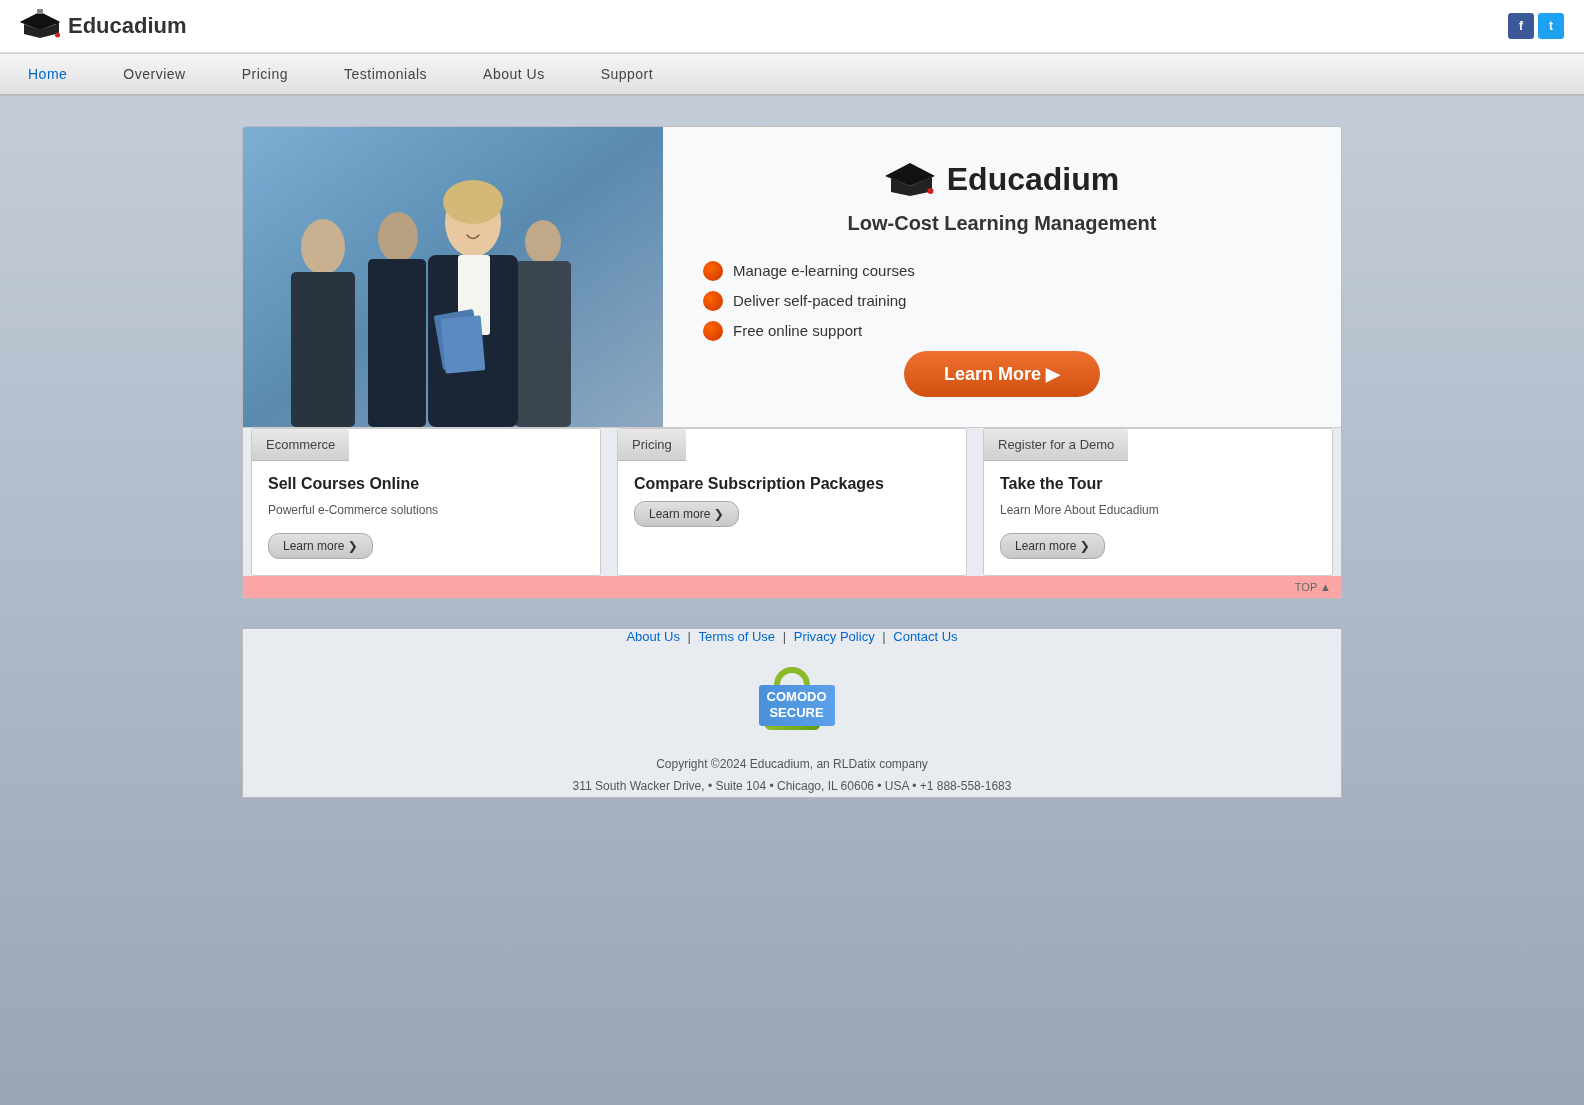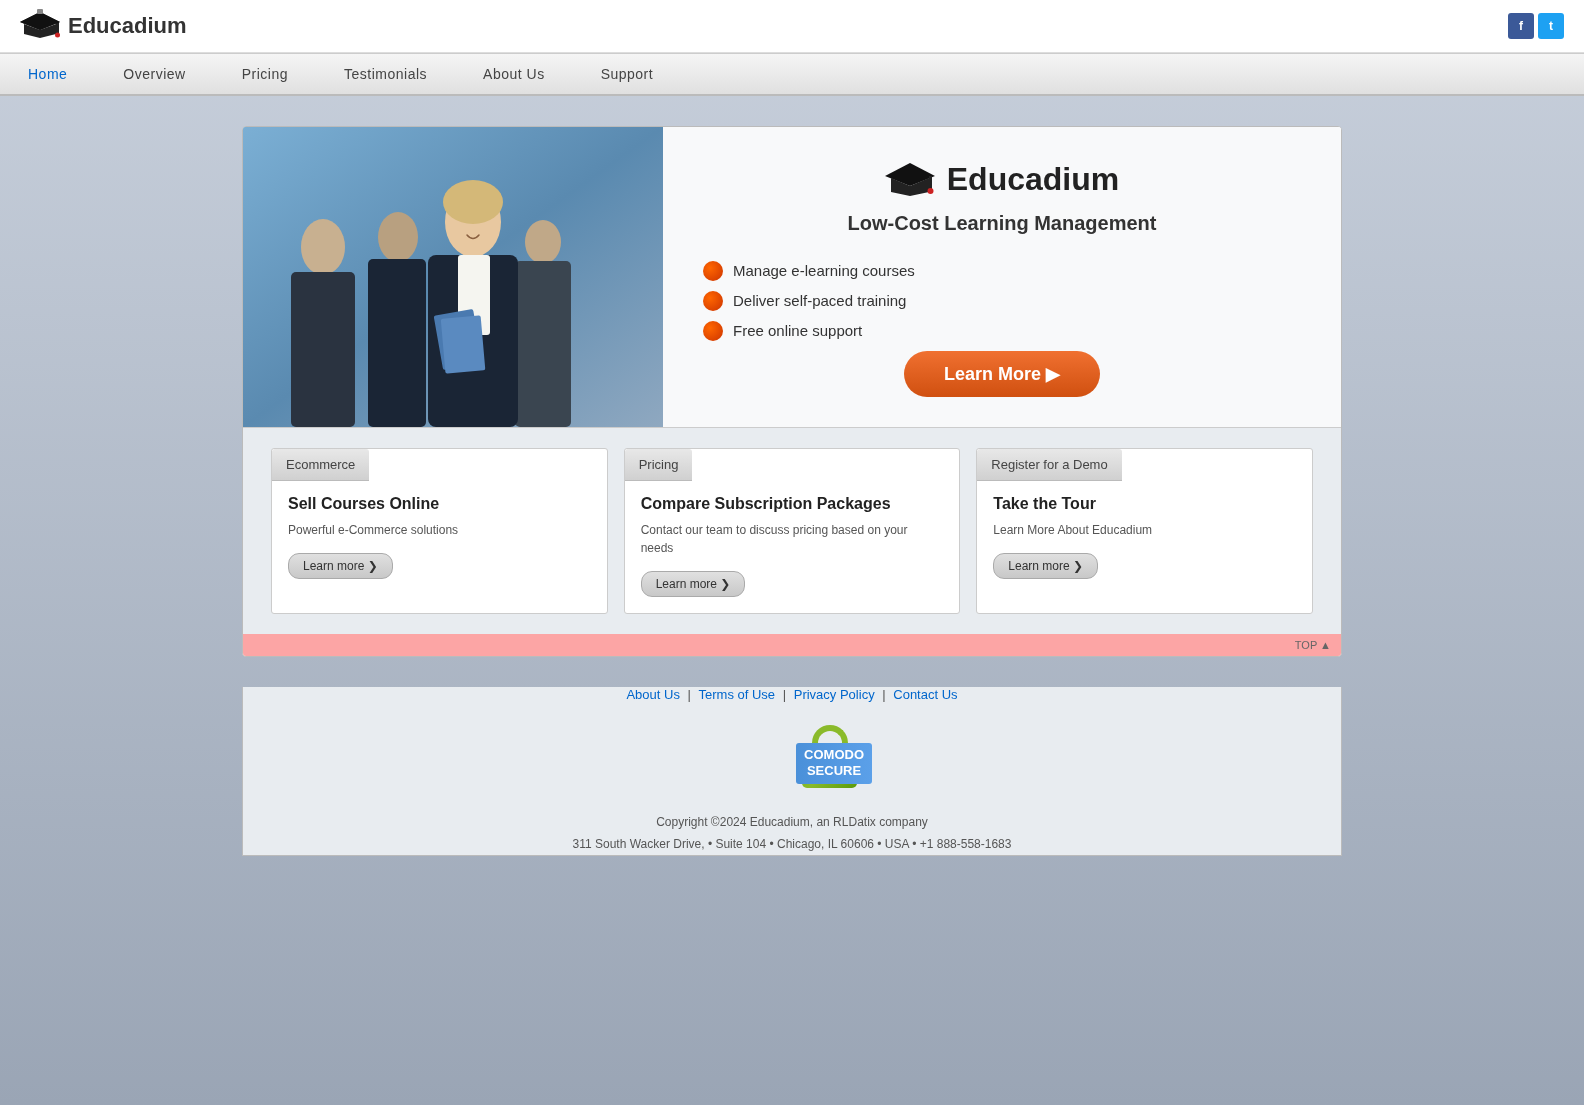--- a/index.html
+++ b/index.html
@@ -170,21 +170,20 @@
       cursor: pointer;
       display: flex;
       align-items: center;
       gap: 8px;
     }
 
     
     #cards {
       display: flex;
       gap: 0;
-      padding: 20px;
       background: #e8ecf0;
       border-top: 1px solid #ccc;
     }
     .card {
       flex: 1;
       background: #fff;
       margin: 0 8px;
       border: 1px solid #ccc;
       border-radius: 3px;
       overflow: hidden;
@@ -254,21 +253,21 @@
     #footer-links a {
       color: #0066cc;
       text-decoration: none;
     }
     #footer-links span { color: #555; margin: 0 4px; }
 
     
     #comodo-badge {
       display: flex;
       align-items: center;
-      justify-content: flex-end;
+      justify-content: center;
       margin: 10px auto;
       width: 140px;
       height: 80px;
       position: relative;
     }
     .comodo-lock {
       width: 65px;
       height: 75px;
       position: relative;
     }
@@ -424,21 +423,20 @@
         <div class="card-title">Sell Courses Online</div>
         <p class="card-desc">Powerful e-Commerce solutions</p>
         <button class="card-btn">Learn more  ❯</button>
       </div>
     </div>
 
     <div class="card">
       <div class="card-tab">Pricing</div>
       <div class="card-body">
         <div class="card-title">Compare Subscription Packages</div>
-        <p class="card-desc">Contact our team to discuss pricing based on your needs</p>
         <button class="card-btn">Learn more  ❯</button>
       </div>
     </div>
 
     <div class="card">
       <div class="card-tab">Register for a Demo</div>
       <div class="card-body">
         <div class="card-title">Take the Tour</div>
         <p class="card-desc">Learn More About Educadium</p>
         <button class="card-btn">Learn more  ❯</button>

